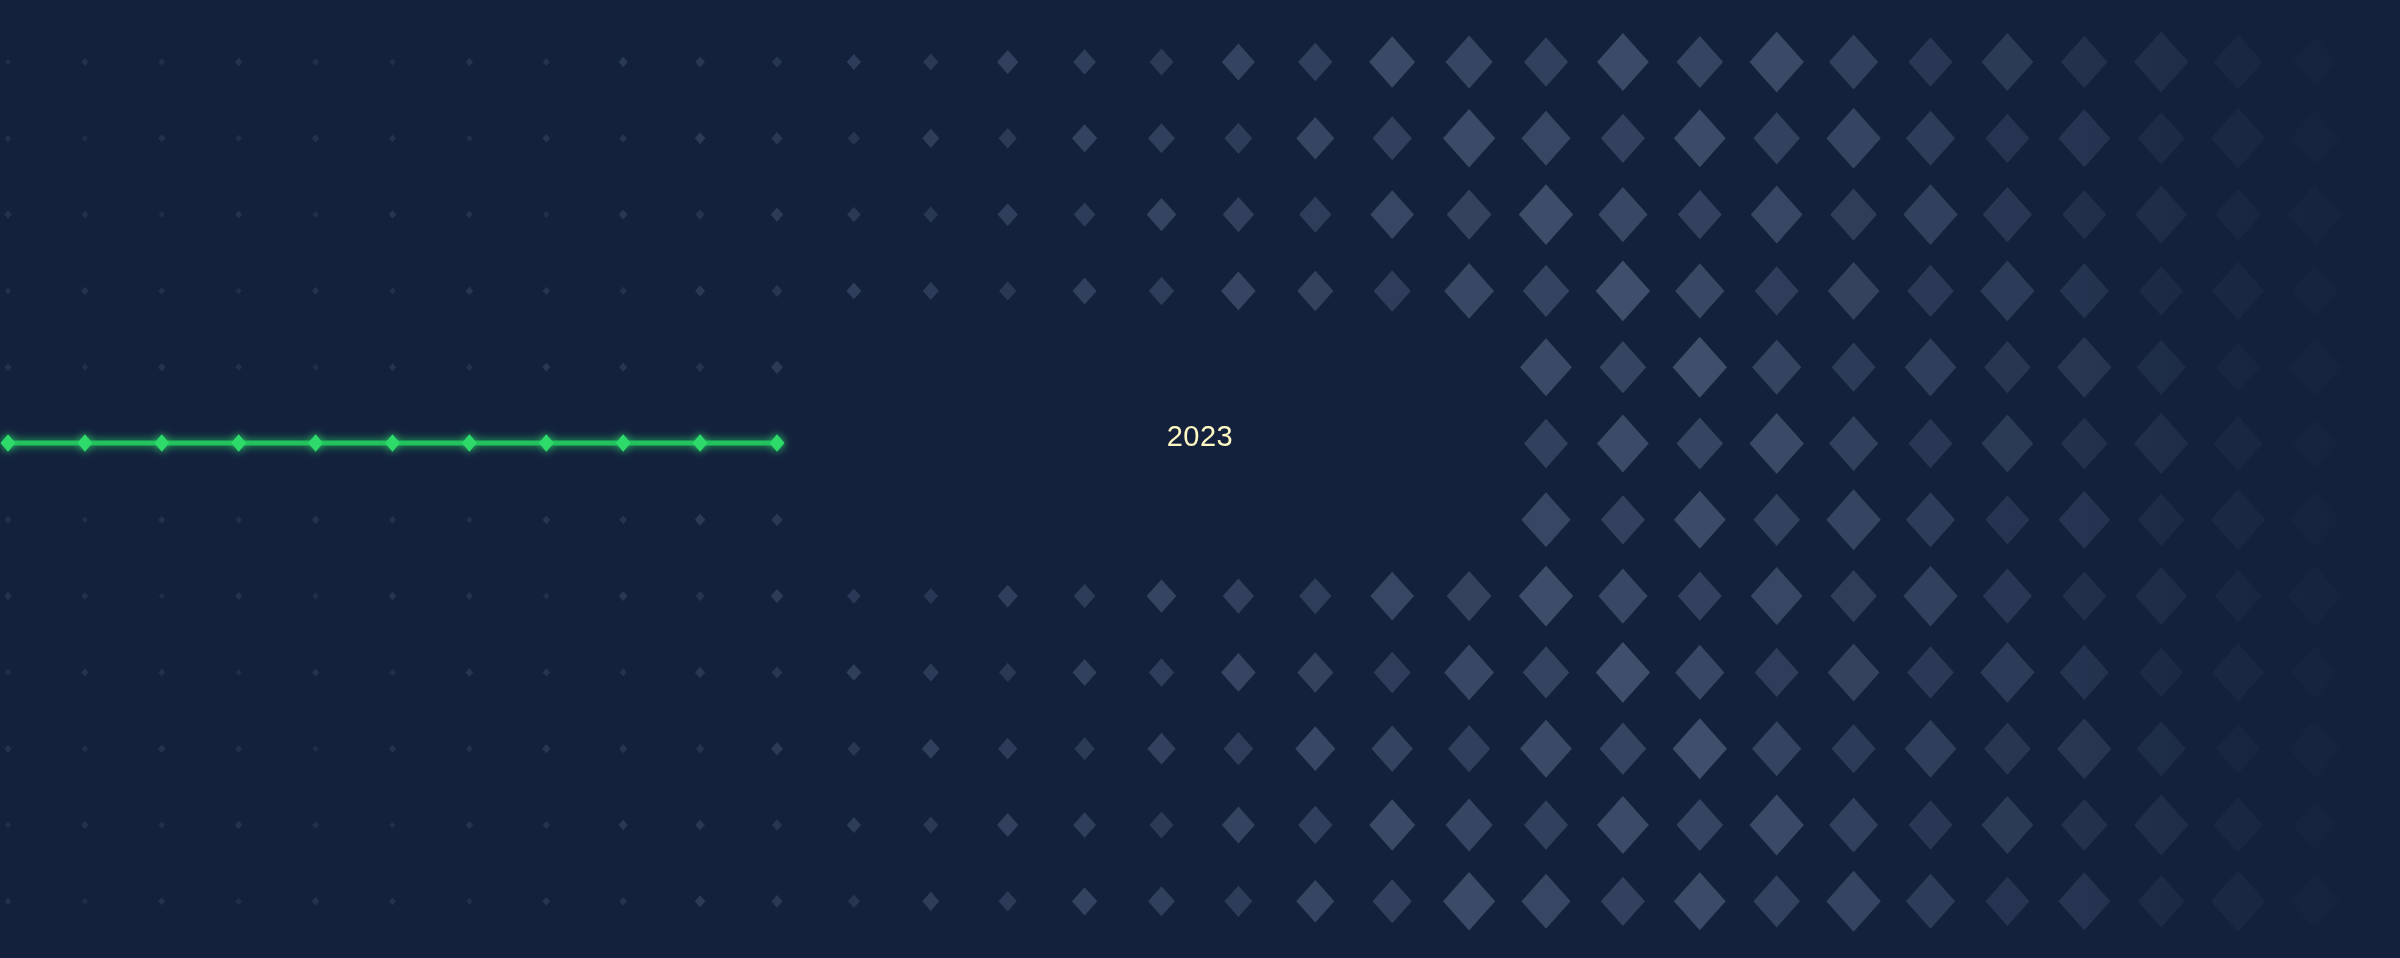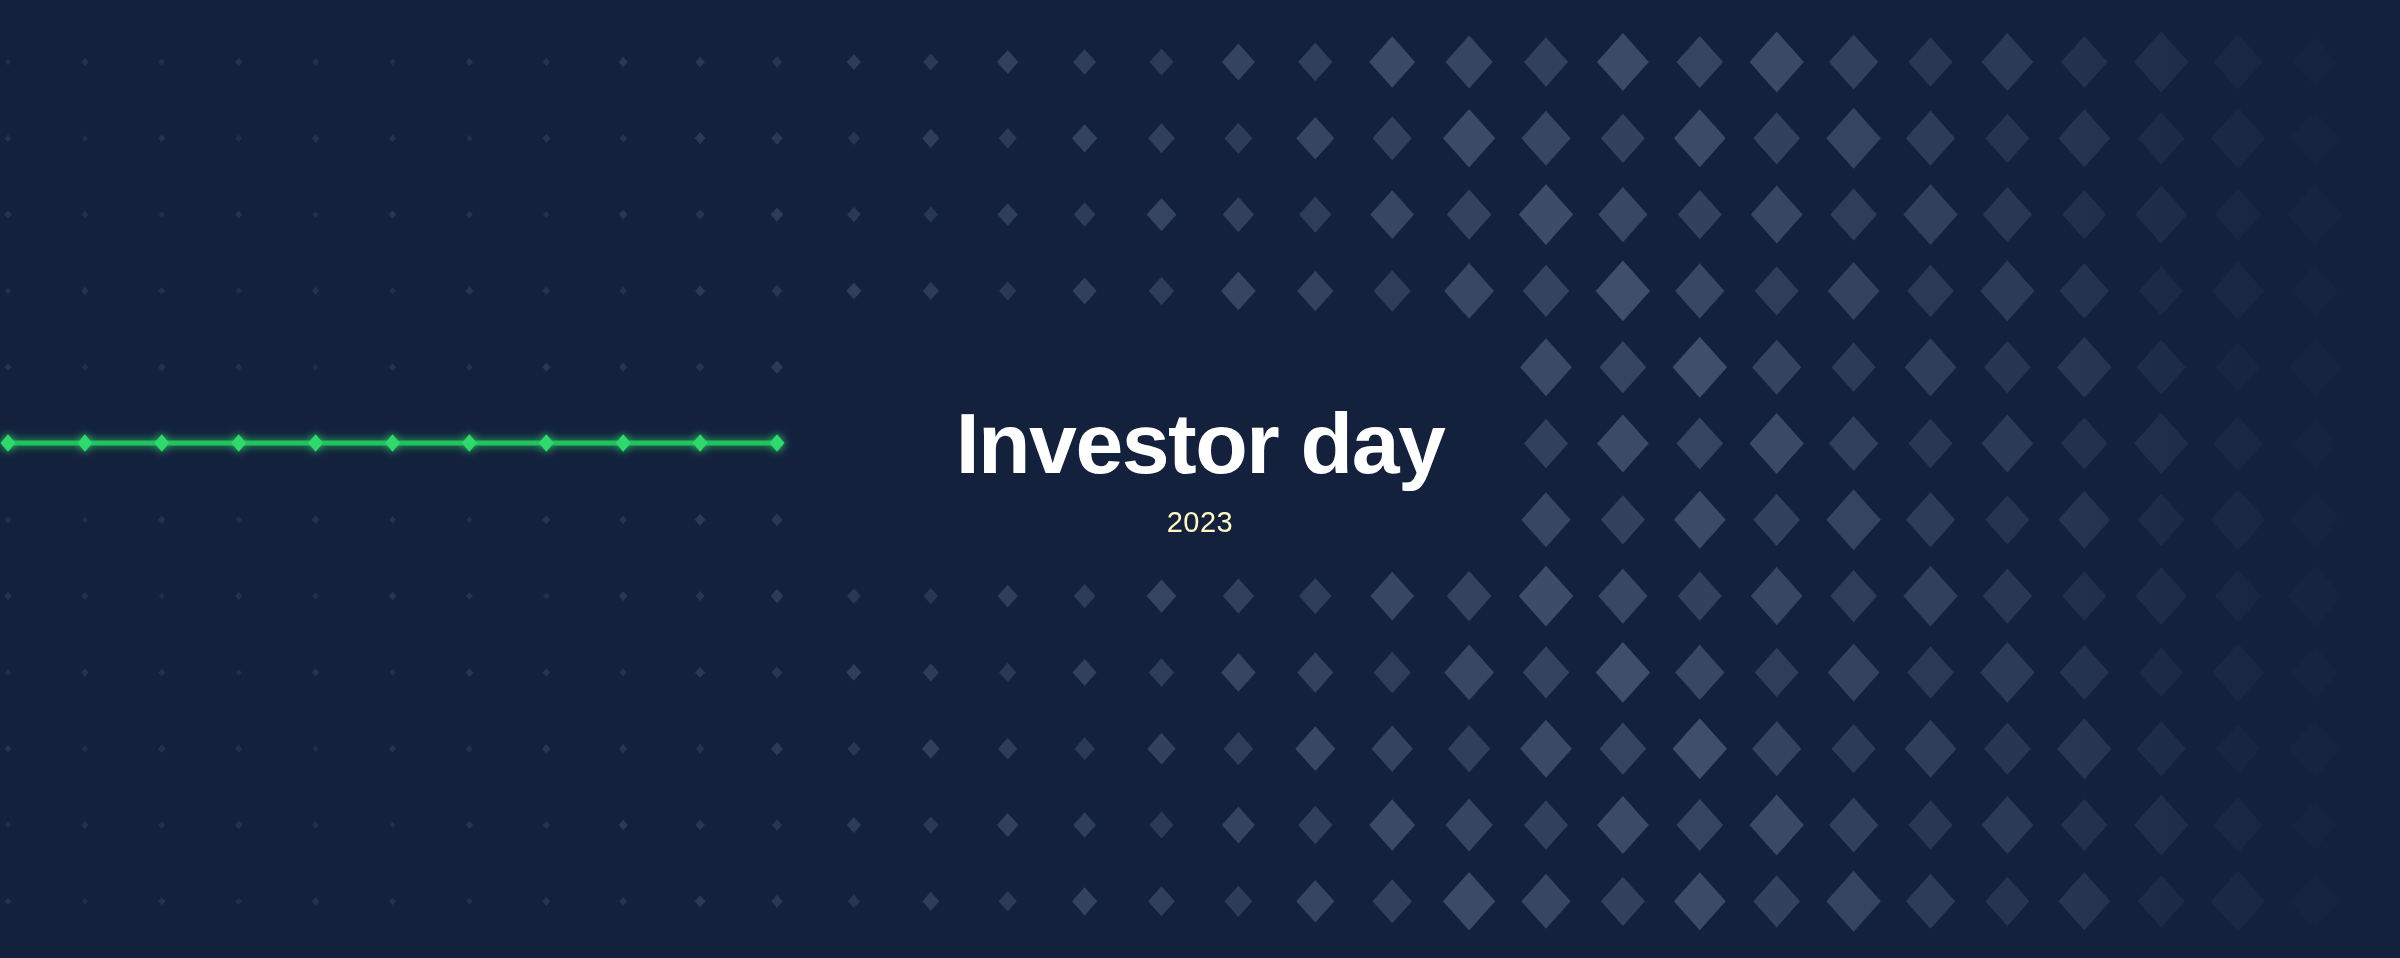--- a/index.html
+++ b/index.html
@@ -434,18 +434,17 @@
         <polygon points="623.2,434.15 630.7,443 623.2,451.85 615.7,443" fill="#2ddb6b"></polygon>
         <polygon points="700.1,434.15 707.6,443 700.1,451.85 692.6,443" fill="#2ddb6b"></polygon>
         <polygon points="777,434.15 784.5,443 777,451.85 769.5,443" fill="#2ddb6b"></polygon>
       </g>
     </svg>
 
   <div id="fade-right"></div>
 
   <div id="title-block">
     <div id="title-inner">
-      <div id="page-title">Investor day</div>
       <div id="page-subtitle">2023</div>
     </div>
   </div>
 
 </div>
 
 </body></html>

